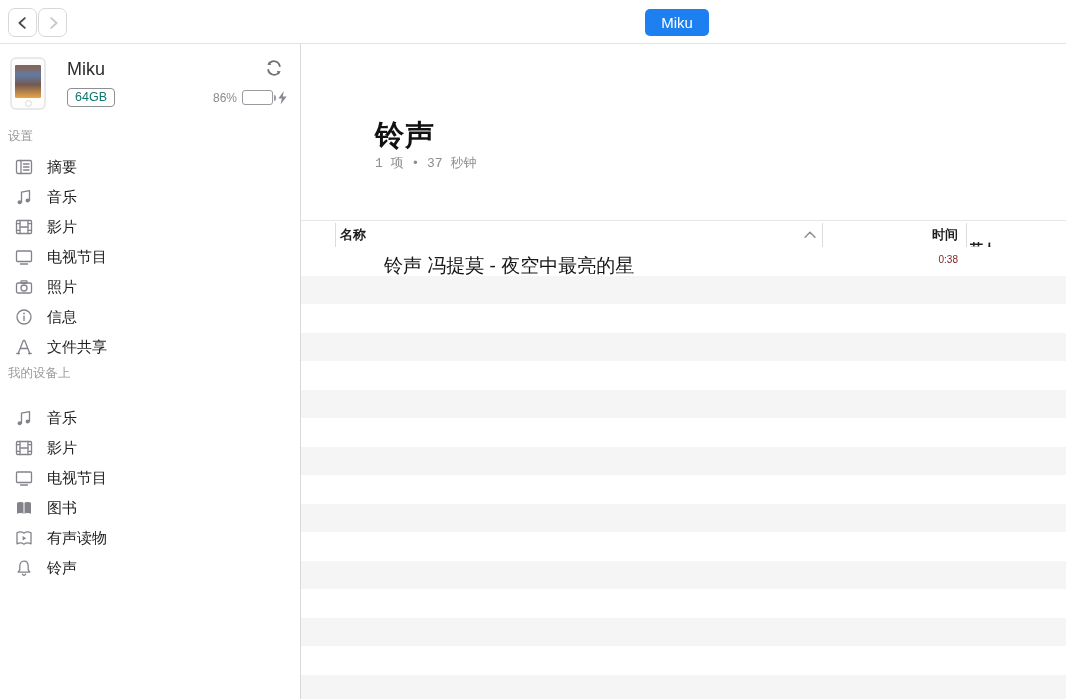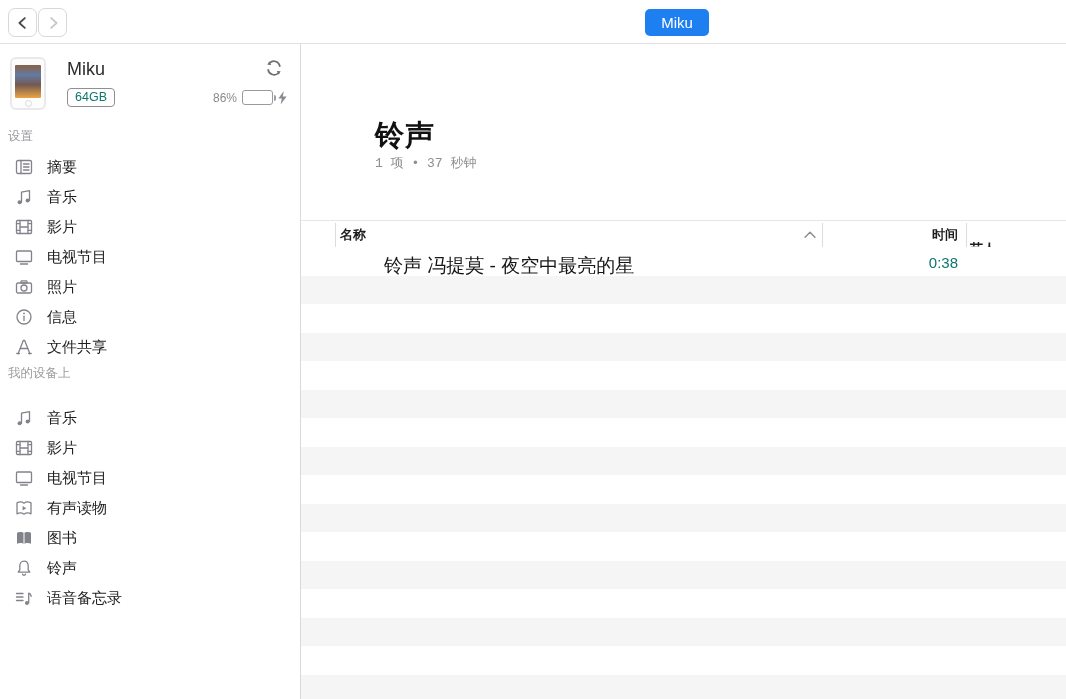--- a/index.html
+++ b/index.html
@@ -53,21 +53,21 @@
   .th-time { position:absolute; right:108px; top:5px; font-weight:600; color:#1d1d1f; cursor:pointer; }
   .th-artist { position:absolute; left:669px; top:19px; font-weight:600; color:#1d1d1f; cursor:pointer; }
   .sort-caret { position:absolute; left:503px; top:10px; width:12px; height:8px; }
   .col-div { position:absolute; top:2px; bottom:2px; width:1px; background:#dcdcde; }
   .div-gutter { left:34px; }
   .div-1 { left:521px; }
   .div-2 { left:665px; }
 
   .track-row { position:absolute; left:0; top:203px; width:765px; height:29px; background:#fff; cursor:pointer; }
   .track-name { position:absolute; left:51px; top:6px; font-size:19px; color:#161618;margin-left:32px; }
-  .track-time { position:absolute; right:108px; top:7px; font-size:15px; color:#0f766e; }
+  .track-time { position:absolute; right:108px; top:7px; font-size:10px; color:#7f1d1d; }
 
   .stripes { position:absolute; left:0; top:232px; width:765px; height:423px;
     background:repeating-linear-gradient(to bottom, #f5f5f6 0px, #f5f5f6 28px, #ffffff 28px, #ffffff 57px); }
 
   
   .watermark { position:absolute; right:3px; bottom:5px; font-size:27px; font-weight:bold; letter-spacing:1px;
     color:rgba(205,205,205,0.75);
     text-shadow:1px 1px 0 rgba(255,255,255,0.95), -1px -1px 0 rgba(165,165,165,0.55);
     pointer-events:none; }
 
@@ -240,41 +240,35 @@
         <span class="lbl">影片</span>
       </div>
       <div class="side-item">
         <svg class="ico stroke-ico">
             <use href="#i-tv"></use>
           </svg>
         <span class="lbl">电视节目</span>
       </div>
       <div class="side-item">
         <svg class="ico stroke-ico">
+            <use href="#i-books"></use>
+          </svg>
+        <span class="lbl">图书</span>
+      </div>
+      <div class="side-item">
+        <svg class="ico stroke-ico">
             <use href="#i-audiobooks"></use>
           </svg>
         <span class="lbl">有声读物</span>
       </div>
       <div class="side-item">
         <svg class="ico stroke-ico">
-            <use href="#i-books"></use>
-          </svg>
-        <span class="lbl">图书</span>
-      </div>
-      <div class="side-item">
-        <svg class="ico stroke-ico">
             <use href="#i-tones"></use>
           </svg>
         <span class="lbl">铃声</span>
-      </div>
-      <div class="side-item">
-        <svg class="ico stroke-ico">
-            <use href="#i-voice-memos"></use>
-          </svg>
-        <span class="lbl">语音备忘录</span>
       </div>
     </div>
   </div>
 
   <div class="main">
     <div class="page-title">铃声</div>
     <div class="page-subtitle">1 项 • 37 秒钟</div>
 
     <div class="table-header">
       <div class="col-div div-gutter"></div>

